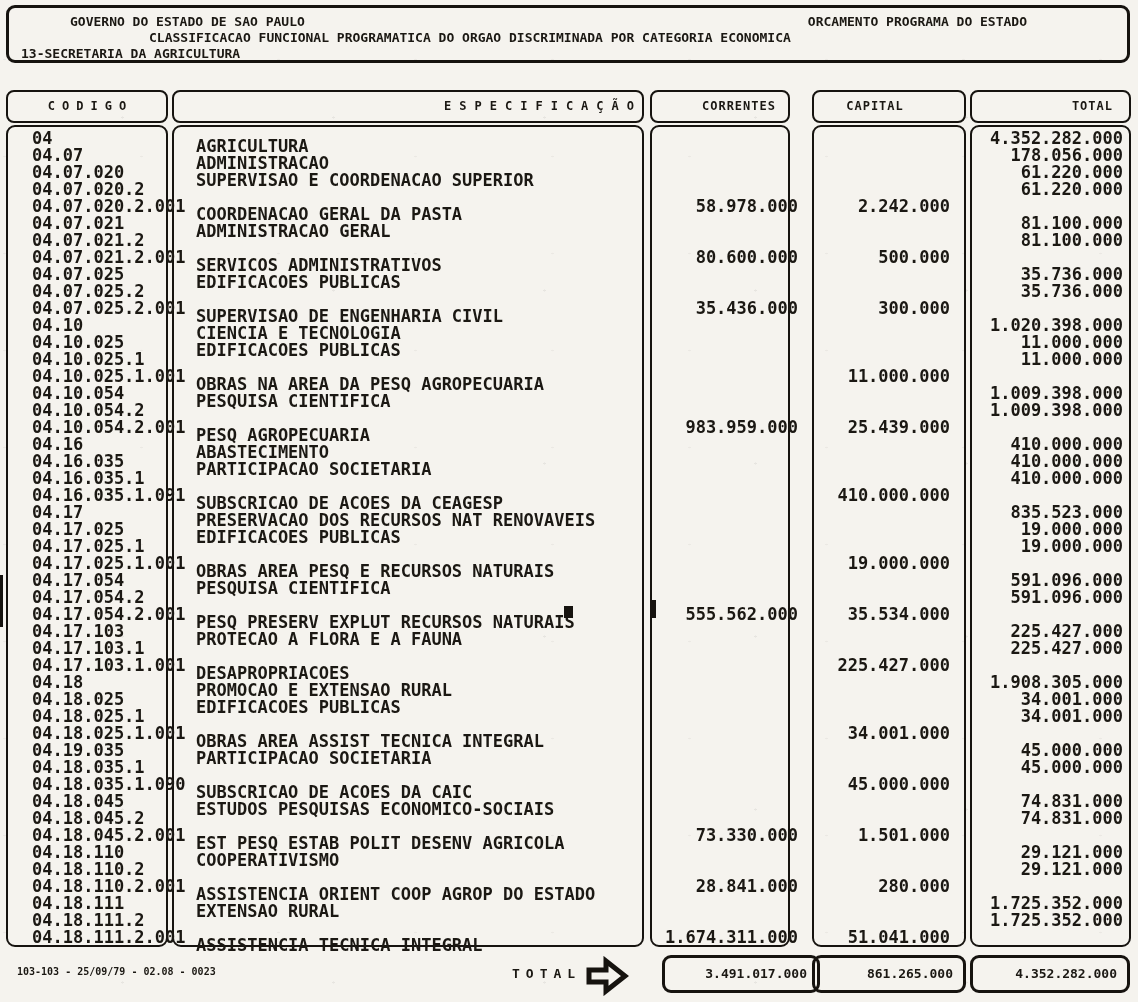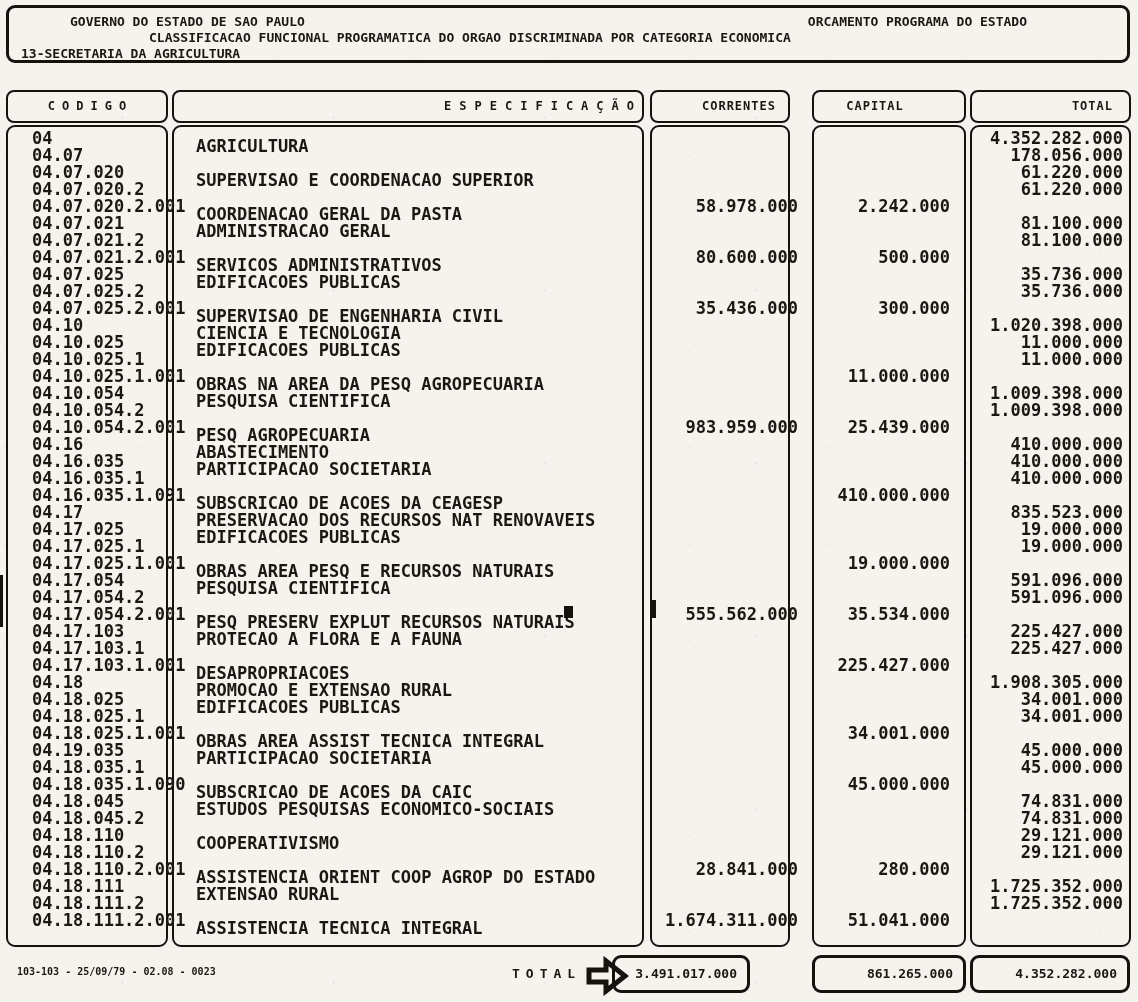--- a/index.html
+++ b/index.html
@@ -69,21 +69,21 @@
 
   
   .footer-ref { position: absolute; left: 17px; top: 966px; font-size: 10px; white-space: pre; }
   .footer-total-label { position: absolute; left: 512px; top: 966px; font-size: 13px; letter-spacing: 6px; }
   .arrow-wrap { position: absolute; left: 585px; top: 956px; width: 44px; height: 40px; }
   .total-box {
     position: absolute; top: 955px; height: 38px;
     border: 3px solid #16130f; border-radius: 9px;
     font-size: 13px; line-height: 32px; text-align: right; padding-right: 10px;
   }
-  .total-box-cur { left: 612px; width: 138px; }
+  .total-box-cur { left: 662px; width: 158px; }
   .total-box-cap { left: 812px; width: 154px; }
   .total-box-tot { left: 970px; width: 160px; }
 
   
   .artifact { position: absolute; background: #16130f; }
   .a1 { left: 564px; top: 606px; width: 9px;  height: 12px; }
   .a2 { left: 652px; top: 600px; width: 4px;  height: 18px; }
   .a3 { left: 0;     top: 575px; width: 3px;  height: 52px; }
 </style>
 </head>
@@ -116,20 +116,21 @@
     <div class="row">
       <span class="c-code">04</span>
       <span class="c-spec">AGRICULTURA</span>
       <span class="c-cur"></span>
       <span class="c-cap"></span>
       <span class="c-tot">4.352.282.000</span>
     </div>
 
     <div class="row">
       <span class="c-code">04.07</span>
+      <span class="c-spec">ADMINISTRACAO</span>
       <span class="c-cur"></span>
       <span class="c-cap"></span>
       <span class="c-tot">178.056.000</span>
     </div>
 
     <div class="row">
       <span class="c-code">04.07.020</span>
       <span class="c-spec">SUPERVISAO E COORDENACAO SUPERIOR</span>
       <span class="c-cur"></span>
       <span class="c-cap"></span>
@@ -433,20 +434,27 @@
     </div>
 
     <div class="row">
       <span class="c-code">04.18.045.2</span>
       <span class="c-spec"></span>
       <span class="c-cur"></span>
       <span class="c-cap"></span>
       <span class="c-tot">74.831.000</span>
     </div>
 
+    <div class="row">
+      <span class="c-code">04.18.045.2.001</span>
+      <span class="c-spec">EST PESQ ESTAB POLIT DESENV AGRICOLA</span>
+      <span class="c-cur">73.330.000</span>
+      <span class="c-cap">1.501.000</span>
+      <span class="c-tot"></span>
+    </div>
 
     <div class="row">
       <span class="c-code">04.18.110</span>
       <span class="c-spec">COOPERATIVISMO</span>
       <span class="c-cur"></span>
       <span class="c-cap"></span>
       <span class="c-tot">29.121.000</span>
     </div>
 
     <div class="row">

